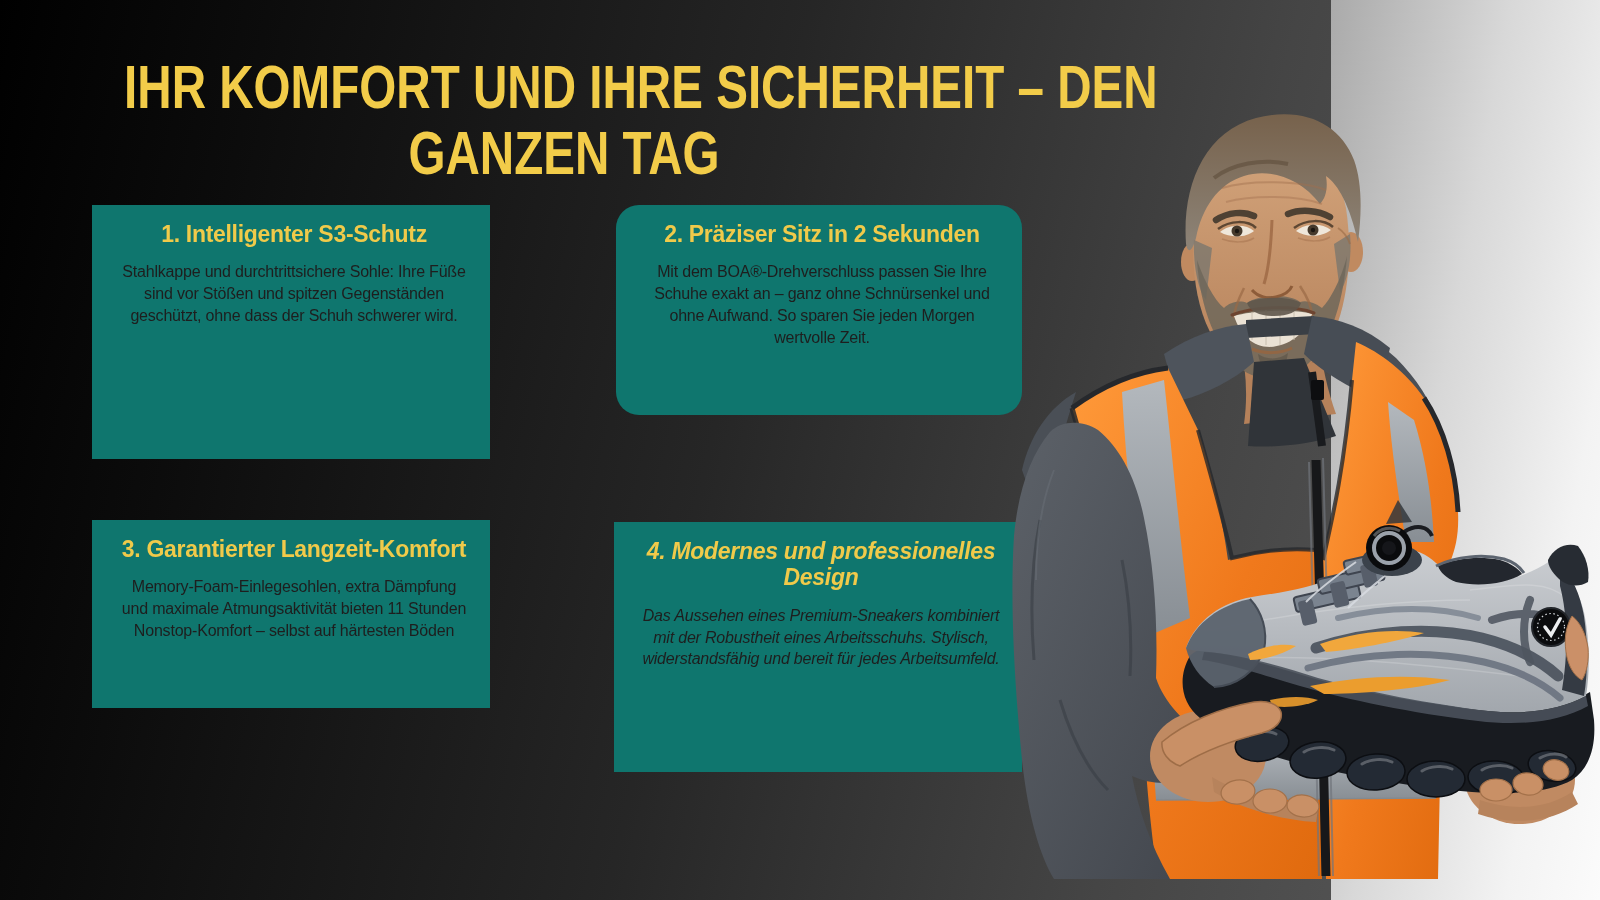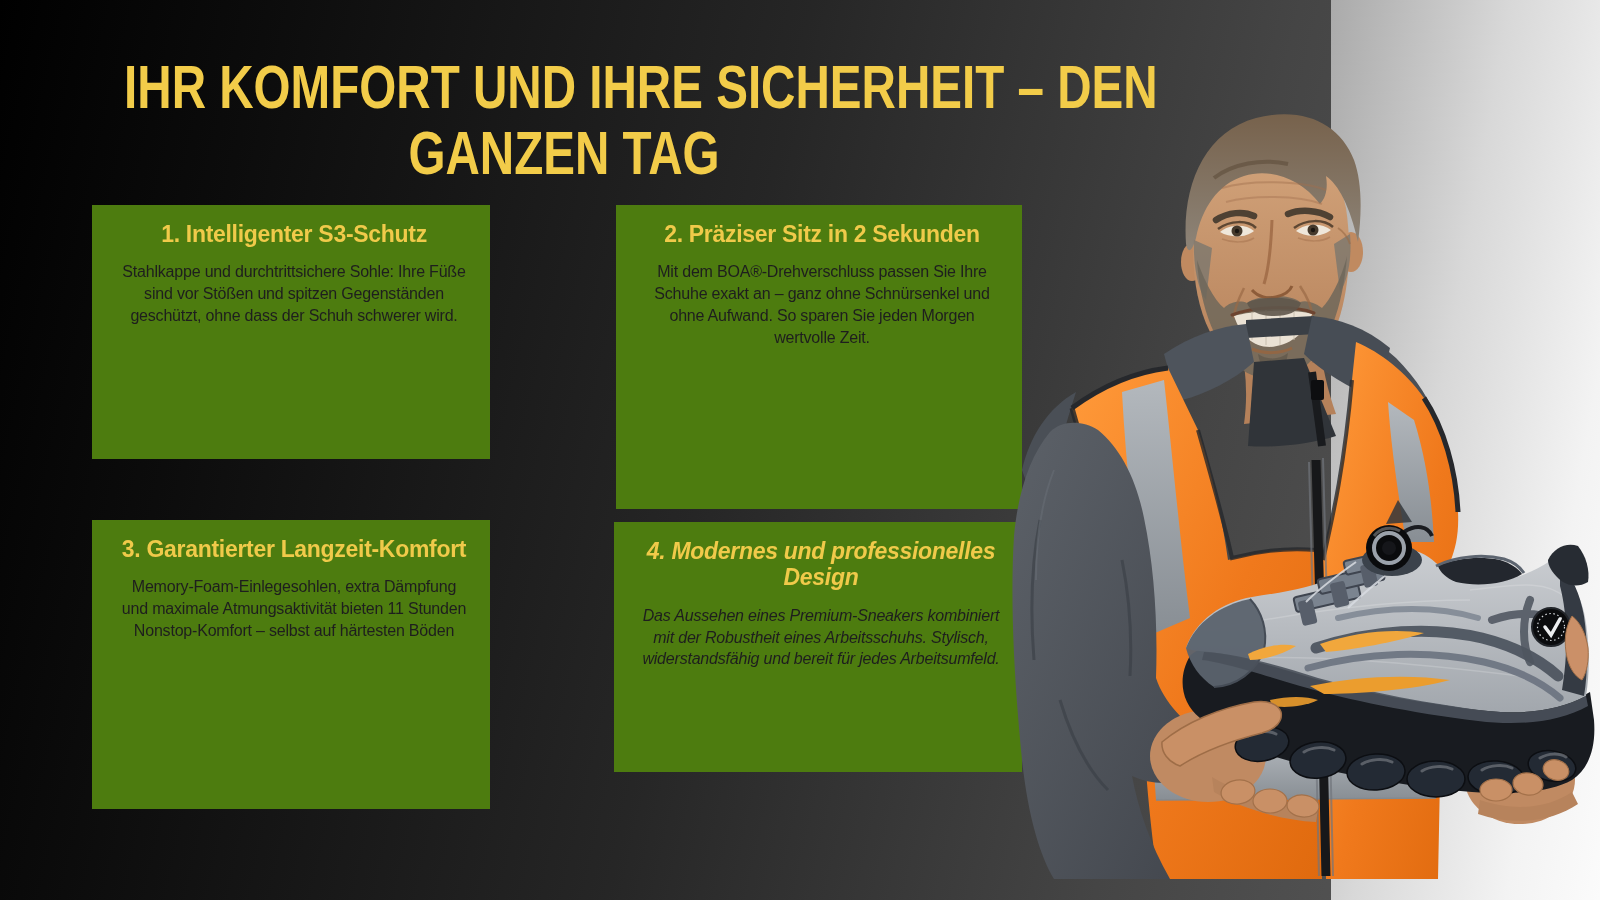--- a/index.html
+++ b/index.html
@@ -5,28 +5,28 @@
   html,body{margin:0;padding:0;background:#000;}
   .stage{position:relative;width:1600px;height:900px;overflow:hidden;
          font-family:"Liberation Sans",sans-serif;}
   .bg-dark{position:absolute;inset:0;
     background:linear-gradient(103deg,#000 0%,#0c0c0c 15%,#262626 45%,#454545 72%,#585858 94%);}
   .bg-light{position:absolute;left:1331px;top:0;width:269px;height:900px;
     background:linear-gradient(100deg,#aaaaaa 0%,#d8d8d8 42%,#f3f3f3 78%,#fbfbfb 100%);}
   .title{position:absolute;left:0;top:54px;width:1128px;text-align:center;
     color:#f2cc49;font-weight:bold;font-size:61px;line-height:66px;}
   .title .tline{transform:scaleX(0.78);white-space:nowrap;}
-  .feature{position:absolute;background:#4d7c0f;box-sizing:border-box;
+  .feature{position:absolute;background:#0f766e;box-sizing:border-box;
     text-align:center;padding:16px 21px 10px 27px;}
   .feature h2{margin:0 0 14px 0;font-size:23px;line-height:1.15;letter-spacing:-0.3px;
     color:#f0ca4a;font-weight:bold;}
   .feature p{margin:0;font-size:16px;line-height:1.36;letter-spacing:-0.2px;color:#1e1e1e;}
   .box1{left:92px;top:205px;width:398px;height:254px;}
-  .box2{left:616px;top:205px;width:406px;height:304px;}
-  .box3{left:92px;top:520px;width:398px;height:289px;}
+  .box2{left:616px;top:205px;width:406px;height:210px;border-radius:23px;}
+  .box3{left:92px;top:520px;width:398px;height:188px;}
   .box4{left:614px;top:522px;width:408px;height:250px;font-style:italic;}
   svg.photo{position:absolute;left:0;top:0;pointer-events:none;}
 </style>
 </head>
 <body>
 
 <div class="stage">
   <div class="bg-dark"></div>
   <div class="bg-light"></div>
 

